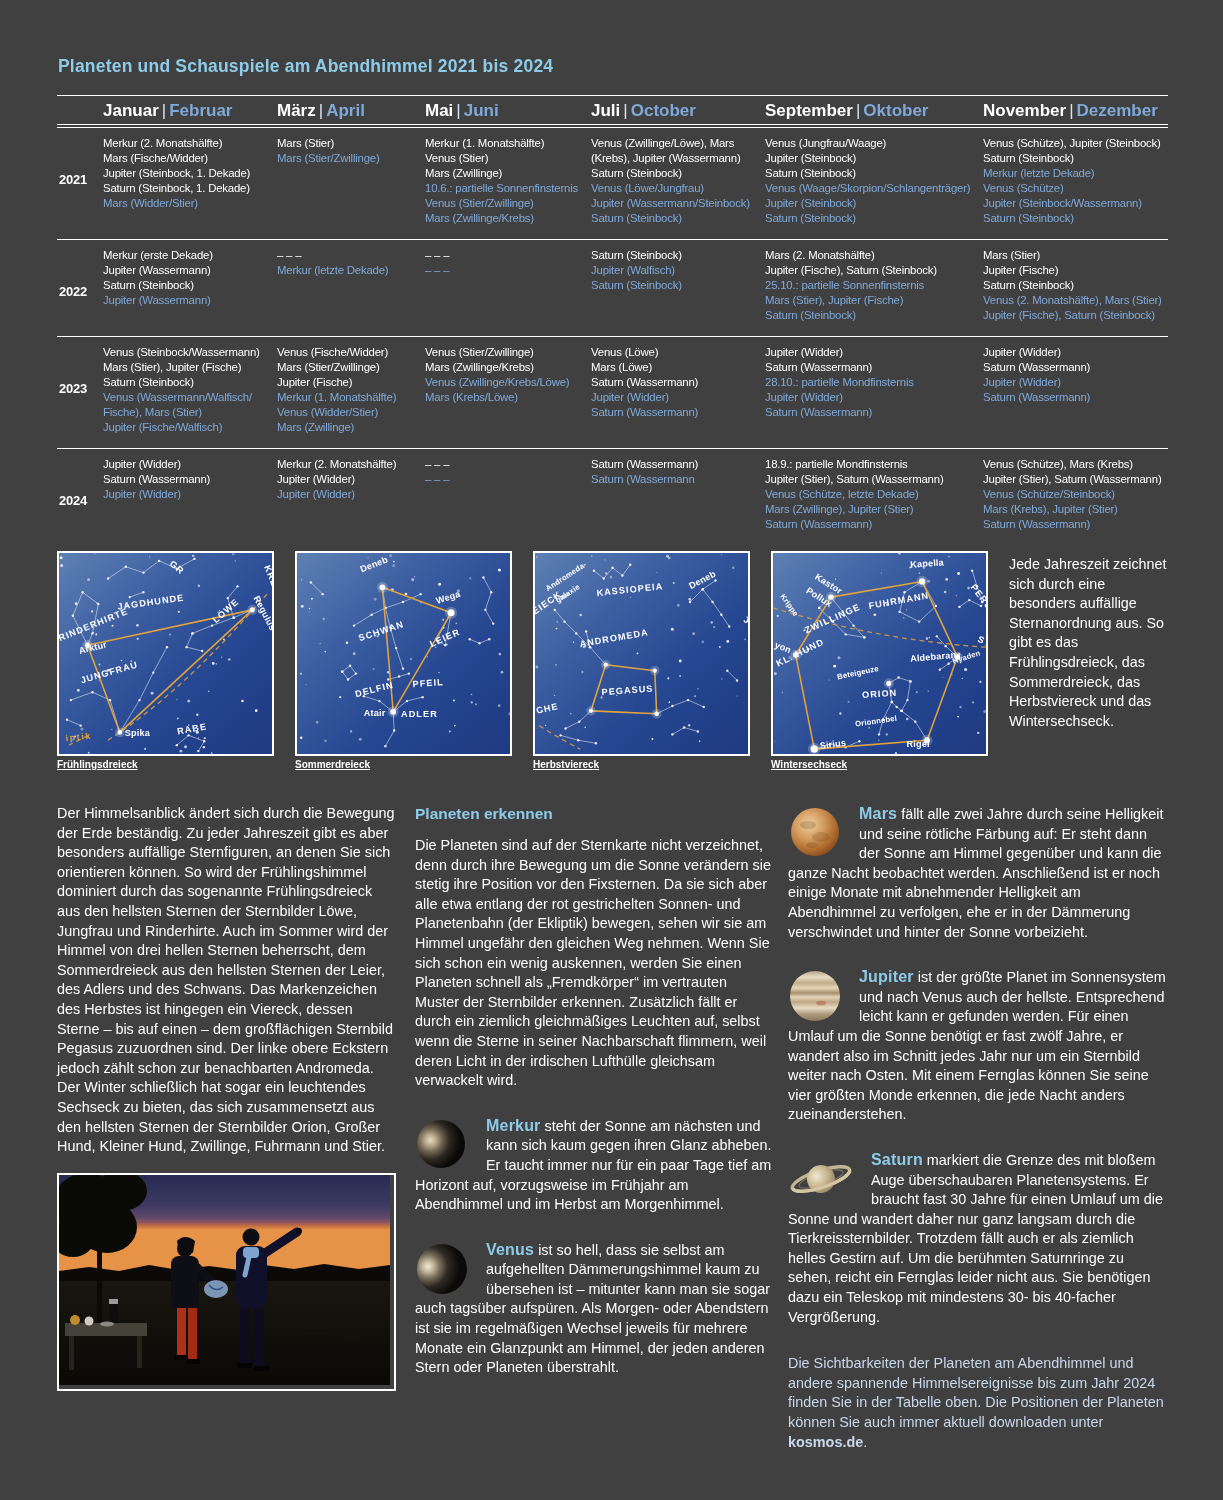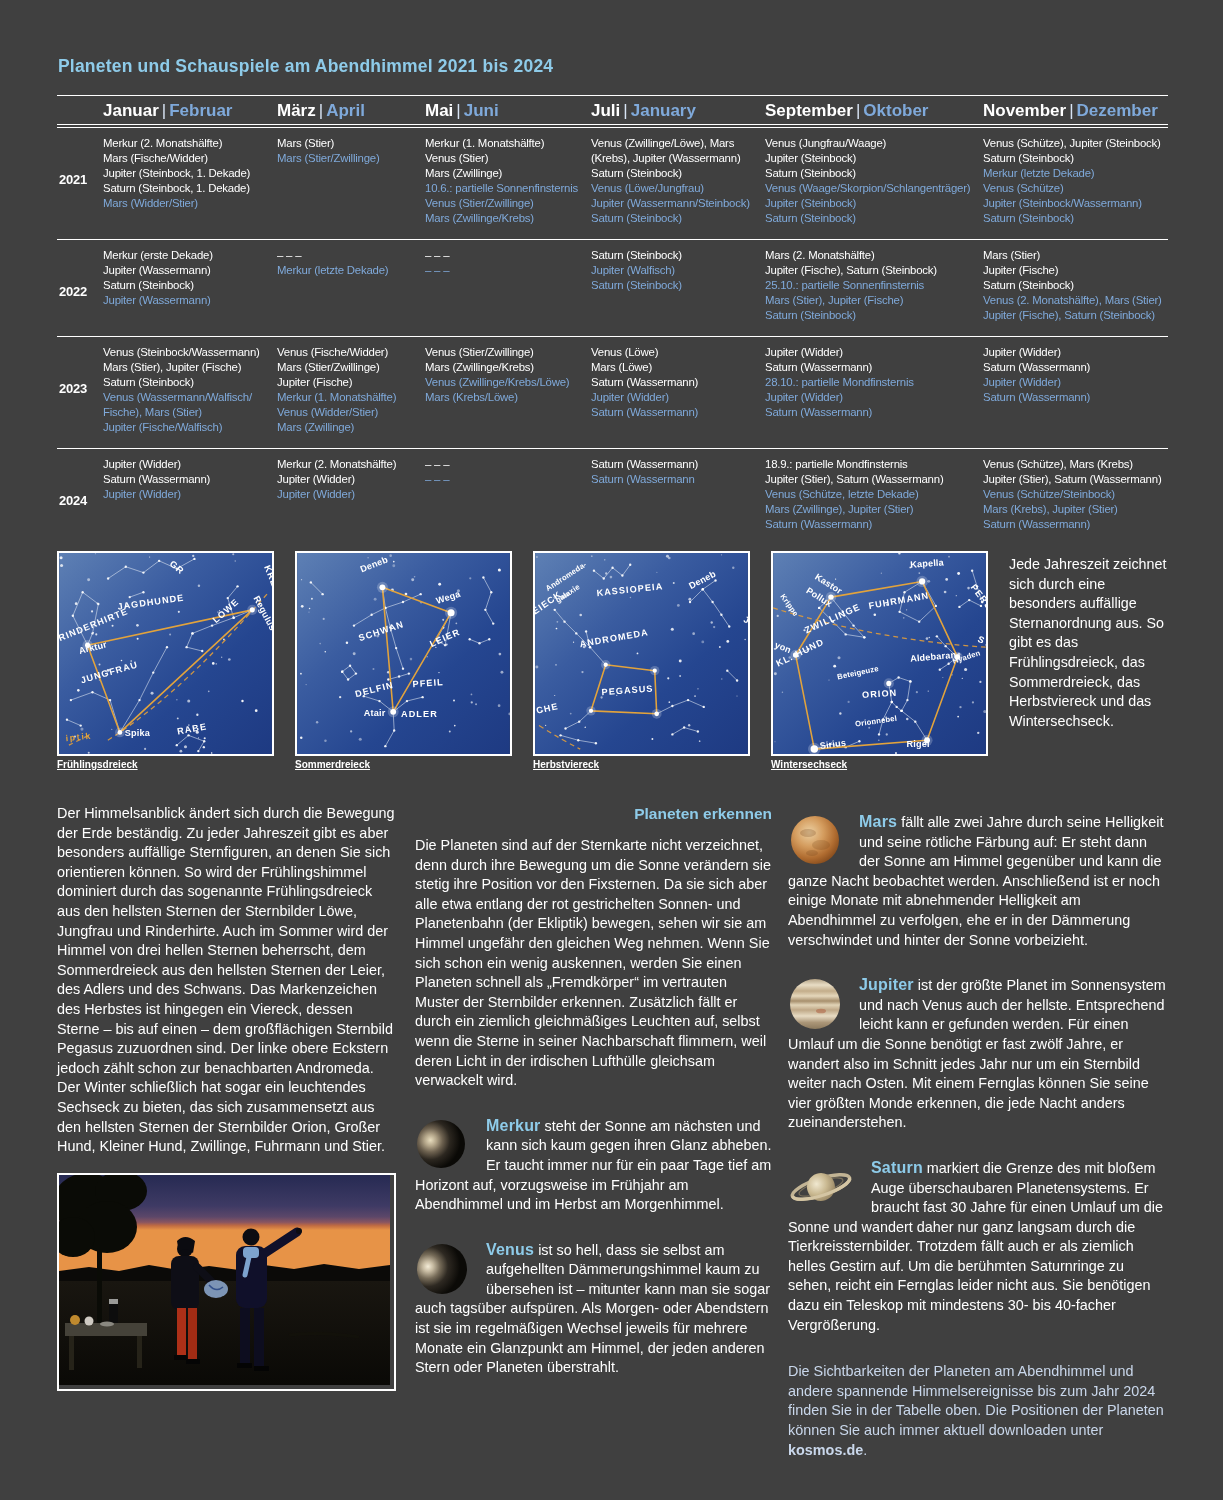--- a/index.html
+++ b/index.html
@@ -36,44 +36,44 @@
   .cl-star{fill:#fff;font-weight:700;font-size:9.3px;letter-spacing:.2px;}
   .cl-sm{font-size:7.8px;}
   .cl-ecl{fill:#e2a33c;font-weight:700;font-size:8.8px;letter-spacing:1.8px;}
 
   
   .cols{display:flex;margin-top:30px;}
   .col p{margin:0;font-size:14.4px;line-height:19.6px;color:#fff;}
   .col-left{width:339px;margin-right:19px;flex:0 0 auto;}
   .col-mid{width:357px;margin-right:16px;flex:0 0 auto;}
   .col-right{width:379px;flex:0 0 auto;}
-  .col-mid h3{color:#8ecbe9;font-size:15.5px;font-weight:700;margin:1px 0 13px;text-align:right;}
+  .col-mid h3{color:#8ecbe9;font-size:15.5px;font-weight:700;margin:1px 0 13px;}
   .photo{margin-top:16px;width:335px;height:214px;border:2px solid #fff;line-height:0;}
   .planet-block{margin-top:25px;}
-  .planet-block.first{margin-top:8px;}
+  .planet-block.first{margin-top:0;}
   .planet-icon{float:left;width:58px;height:38px;margin:3px 13px 0 0;position:relative;}
   .planet-icon svg{position:absolute;top:0;left:0;}
   .pname{color:#8ecbe9;font-weight:700;font-size:16px;letter-spacing:.2px;}
   .outro{margin-top:27px !important;color:#c9d7eb !important;}
   .outro b{color:#c9d7eb;}
 </style>
 </head>
 <body>
 
 <div class="page">
 
   <h1 class="hd">Planeten und Schauspiele am Abendhimmel 2021 bis 2024</h1>
 
   <div class="tbl" id="planetTable">
       <div class="tbl-head">
         <div></div>
         <div><span class="m1">Januar</span><span class="sep">|</span><span class="m2">Februar</span></div>
         <div><span class="m1">März</span><span class="sep">|</span><span class="m2">April</span></div>
         <div><span class="m1">Mai</span><span class="sep">|</span><span class="m2">Juni</span></div>
-        <div><span class="m1">Juli</span><span class="sep">|</span><span class="m2">January</span></div>
+        <div><span class="m1">Juli</span><span class="sep">|</span><span class="m2">October</span></div>
         <div><span class="m1">September</span><span class="sep">|</span><span class="m2">Oktober</span></div>
         <div><span class="m1">November</span><span class="sep">|</span><span class="m2">Dezember</span></div>
       </div>
       <div class="dbl"></div>
       <div class="tbl-row">
         <div class="year">2021</div>
         <div class="cell">
           <div class="w">Merkur (2. Monatshälfte)</div>
           <div class="w">Mars (Fische/Widder)</div>
           <div class="w">Jupiter (Steinbock, 1. Dekade)</div>

